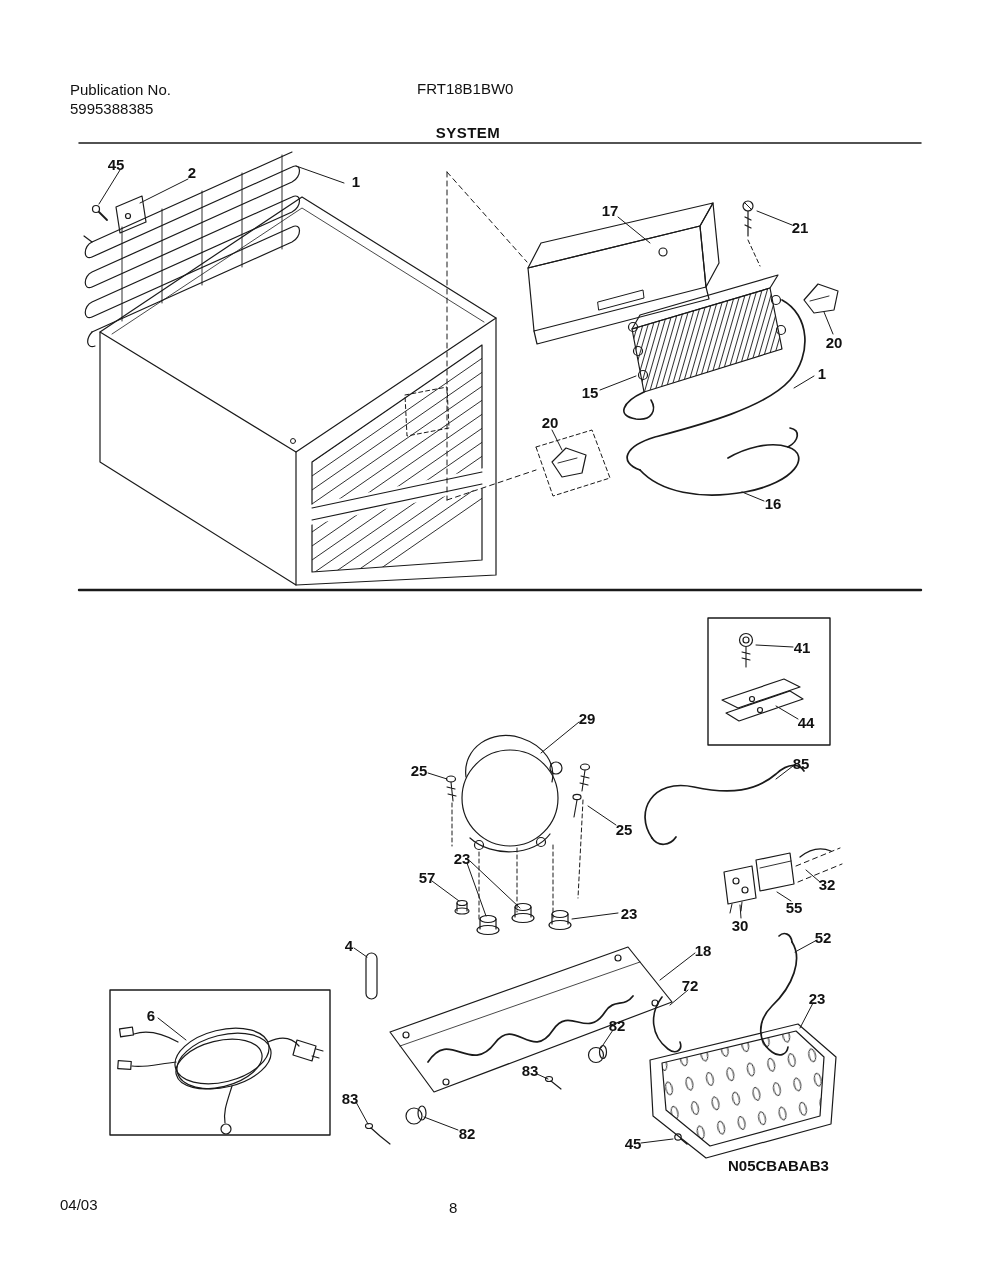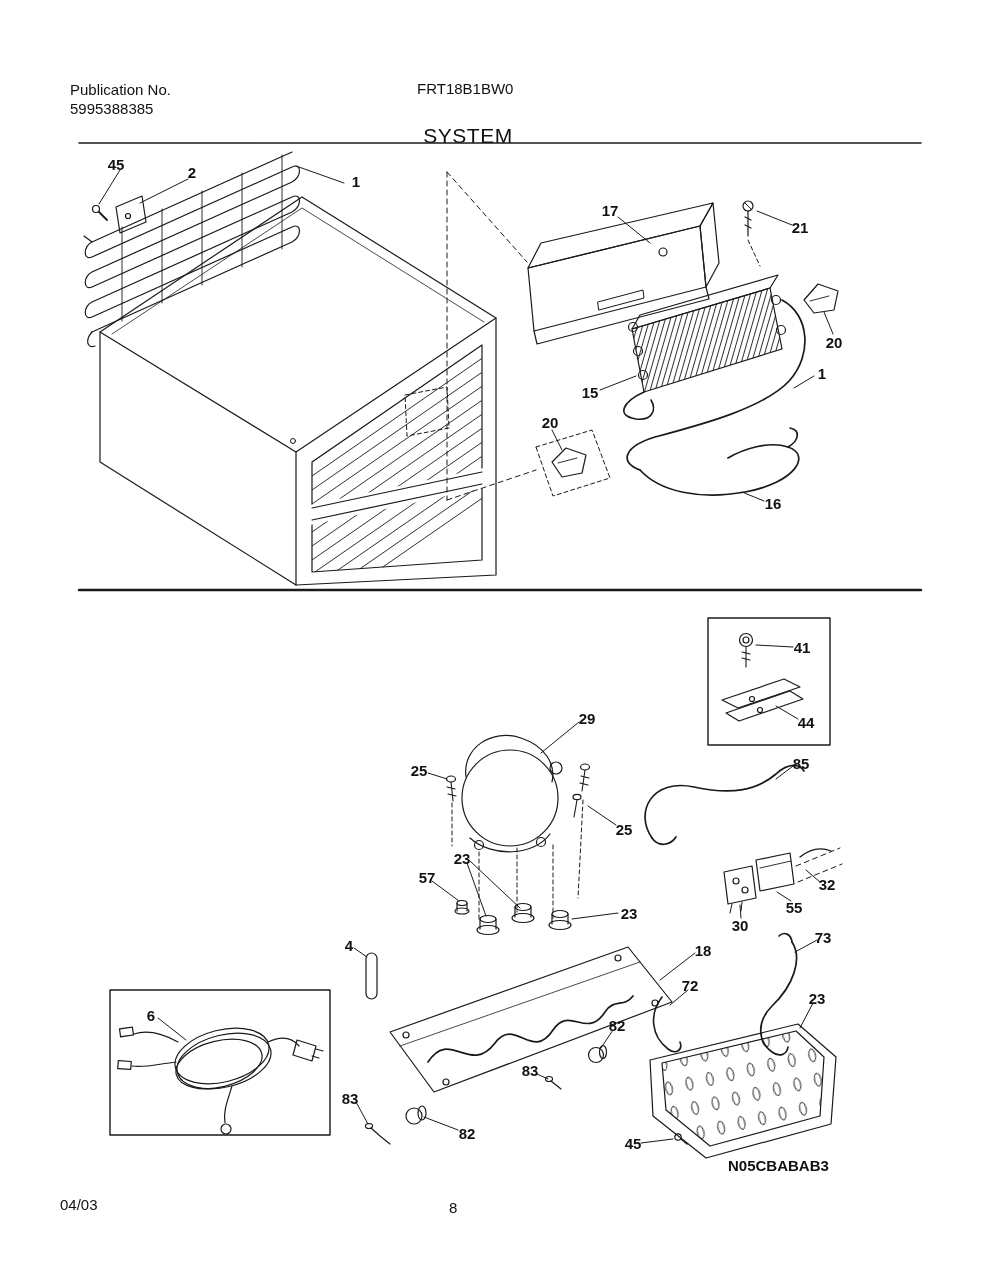--- a/index.html
+++ b/index.html
@@ -3,21 +3,21 @@
 <meta charset="utf-8">
 <style>
   html,body { margin:0; padding:0; background:#fff; }
   .page {
     position:relative; width:1000px; height:1273px; background:#ffffff;
     font-family:"Liberation Sans", sans-serif; color:#111; overflow:hidden;
   }
   .abs { position:absolute; }
   .pub { left:70px; top:80px; font-size:15px; line-height:19px; }
   .model { left:417px; top:80px; font-size:15px; }
-  .title { left:398px; top:124px; width:140px; text-align:center; font-size:21px; font-weight:normal; letter-spacing:.5px; }
+  .title { left:398px; top:124px; width:140px; text-align:center; font-size:15px; font-weight:bold; letter-spacing:.5px; }
   .code { left:728px; top:1157px; font-size:15px; font-weight:bold; }
   .date { left:60px; top:1196px; font-size:15px; }
   .pagenum { left:449px; top:1199px; font-size:15px; }
   svg.art { position:absolute; left:0; top:0; }
   .callouts { position:absolute; left:0; top:0; width:1000px; height:1244px; pointer-events:none; }
   .callout {
     position:absolute; transform:translate(-50%,-50%);
     font-size:15px; font-weight:bold; color:#111; white-space:nowrap;
   }
 </style>
@@ -258,21 +258,21 @@
       <div class="callout" style="left: 801px; top: 763px;">85</div>
       <div class="callout" style="left: 624px; top: 829px;">25</div>
       <div class="callout" style="left: 462px; top: 858px;">23</div>
       <div class="callout" style="left: 427px; top: 877px;">57</div>
       <div class="callout" style="left: 827px; top: 884px;">32</div>
       <div class="callout" style="left: 629px; top: 913px;">23</div>
       <div class="callout" style="left: 740px; top: 925px;">30</div>
       <div class="callout" style="left: 794px; top: 907px;">55</div>
       <div class="callout" style="left: 349px; top: 945px;">4</div>
       <div class="callout" style="left: 703px; top: 950px;">18</div>
-      <div class="callout" style="left: 823px; top: 937px;">73</div>
+      <div class="callout" style="left: 823px; top: 937px;">52</div>
       <div class="callout" style="left: 690px; top: 985px;">72</div>
       <div class="callout" style="left: 817px; top: 998px;">23</div>
       <div class="callout" style="left: 151px; top: 1015px;">6</div>
       <div class="callout" style="left: 617px; top: 1025px;">82</div>
       <div class="callout" style="left: 530px; top: 1070px;">83</div>
       <div class="callout" style="left: 350px; top: 1098px;">83</div>
       <div class="callout" style="left: 467px; top: 1133px;">82</div>
       <div class="callout" style="left: 633px; top: 1143px;">45</div>
     </div>
 

